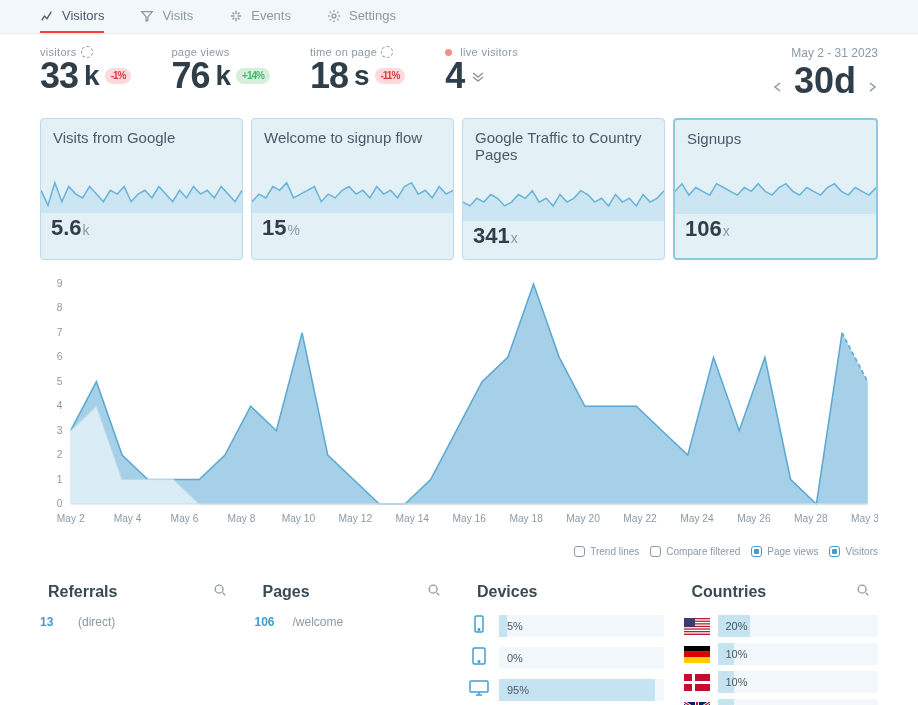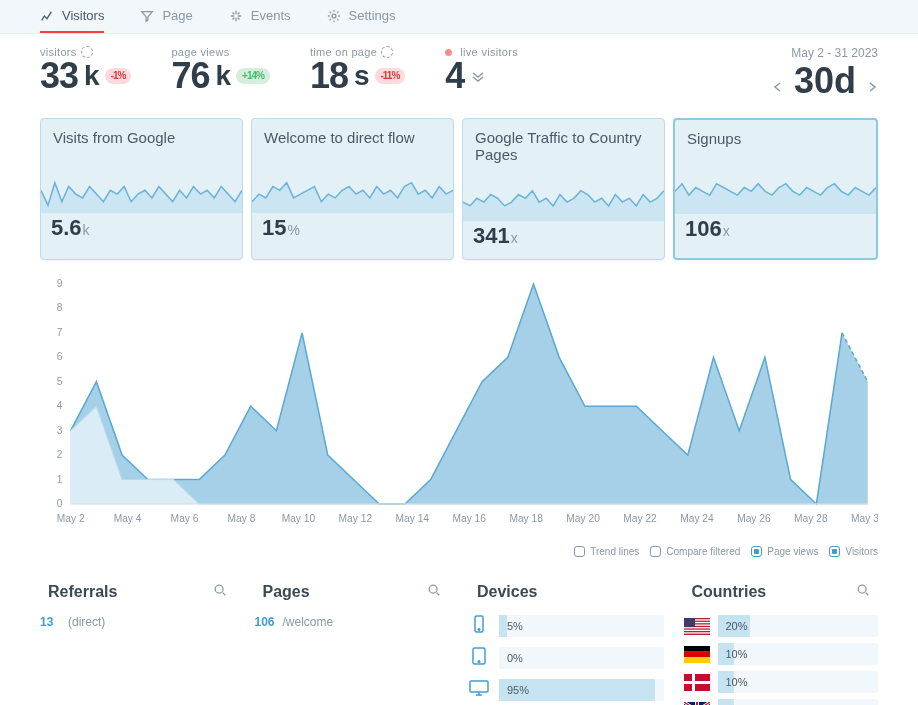--- a/index.html
+++ b/index.html
@@ -64,21 +64,21 @@
   .legend label{display:flex;align-items:center;gap:5px;cursor:pointer;}
   .cbox{width:11px;height:11px;border:1.5px solid var(--text-light);border-radius:3px;display:inline-flex;align-items:center;justify-content:center;}
   .cbox.checked{border-color:var(--blue-dark);}
   .cbox.checked::after{content:"";width:5px;height:5px;background:var(--blue-dark);border-radius:1px;}
 
   
   .panels{display:flex;gap:20px;margin-top:26px;padding-bottom:20px;}
   .panel{flex:1;}
   .panel h3{font-size:16px;margin:0 8px 14px;color:#3a4a55;display:flex;align-items:flex-end;justify-content:space-between;font-weight:600;}
   .search-icon{color:var(--text-light);}
-  .panel-row{display:flex;align-items:flex-start;font-size:12px;margin-bottom:10px;color:var(--text-light);}
+  .panel-row{display:flex;align-items:flex-start;gap:10px;font-size:12px;margin-bottom:10px;color:var(--text-light);}
   .panel-row .num{color:var(--blue-dark);font-weight:600;width:28px;}
 
   .device-row{display:flex;align-items:center;gap:10px;margin-bottom:10px;}
   .device-row .icon{width:20px;color:var(--blue-dark);text-align:center;}
   .bar{flex:1;background:#f1f7fb;height:22px;position:relative;font-size:11px;border-radius:2px;}
   .bar-fill{position:absolute;left:0;top:0;bottom:0;background:#c6e3f1;}
   .bar-text{position:absolute;left:8px;top:0;bottom:0;display:flex;align-items:center;color:var(--text);font-weight:500;}
 
   .country-row{display:flex;align-items:center;gap:8px;margin-bottom:6px;}
   .flag{width:26px;height:17px;border-radius:2px;flex-shrink:0;}
@@ -93,21 +93,21 @@
     <div class="nav-item active">
       <svg viewBox="0 0 16 16" fill="none" stroke="currentColor" stroke-width="1.5">
             <path d="M2 13l3-5 3 3 5-8"></path>
           </svg>
       <span>Visitors</span>
     </div>
     <div class="nav-item">
       <svg viewBox="0 0 16 16" fill="none" stroke="currentColor" stroke-width="1.5">
             <path d="M2 3h12L9 9v4l-2 1V9L2 3z"></path>
           </svg>
-      <span>Page</span>
+      <span>Visits</span>
     </div>
     <div class="nav-item">
       <svg viewBox="0 0 16 16" fill="none" stroke="currentColor" stroke-width="1.5">
             <path d="M8 2v4M8 10v4M2 8h4M10 8h4M4 4l2 2M10 10l2 2M12 4l-2 2M6 10l-2 2"></path>
           </svg>
       <span>Events</span>
     </div>
     <div class="nav-item">
       <svg viewBox="0 0 16 16" fill="none" stroke="currentColor" stroke-width="1.5">
             <circle cx="8" cy="8" r="2.2"></circle>
@@ -183,21 +183,21 @@
     <div class="card-title">Visits from Google</div>
     <div class="card-spark">
       <svg viewBox="0 0 190 52" preserveAspectRatio="none">
         <path d="M0,52 L0.0,29.3 L6.6,44.4 L13.1,21.7 L19.7,40.7 L26.2,25.5 L32.8,33.1 L39.3,36.9 L45.9,25.5 L52.4,33.1 L59.0,40.7 L65.5,29.3 L72.1,33.1 L78.6,25.5 L85.2,40.7 L91.7,33.1 L98.3,29.3 L104.8,36.9 L111.4,25.5 L117.9,33.1 L124.5,40.7 L131.0,29.3 L137.6,36.9 L144.1,25.5 L150.7,33.1 L157.2,29.3 L163.8,36.9 L170.3,25.5 L176.9,33.1 L183.4,40.7 L190.0,29.3 L190,52 Z" fill="#cbe6f2"></path>
         <path d="M0.0,29.3 L6.6,44.4 L13.1,21.7 L19.7,40.7 L26.2,25.5 L32.8,33.1 L39.3,36.9 L45.9,25.5 L52.4,33.1 L59.0,40.7 L65.5,29.3 L72.1,33.1 L78.6,25.5 L85.2,40.7 L91.7,33.1 L98.3,29.3 L104.8,36.9 L111.4,25.5 L117.9,33.1 L124.5,40.7 L131.0,29.3 L137.6,36.9 L144.1,25.5 L150.7,33.1 L157.2,29.3 L163.8,36.9 L170.3,25.5 L176.9,33.1 L183.4,40.7 L190.0,29.3" fill="none" stroke="#6cb4d9" stroke-width="1.5"></path>
       </svg>
     </div>
     <div class="card-value">5.6<span class="unit">k</span></div>
         </div>
         <div class="card">
-    <div class="card-title">Welcome to direct flow</div>
+    <div class="card-title">Welcome to signup flow</div>
     <div class="card-spark">
       <svg viewBox="0 0 190 52" preserveAspectRatio="none">
         <path d="M0,52 L0.0,40.7 L6.6,33.1 L13.1,36.9 L19.7,25.5 L26.2,29.3 L32.8,21.7 L39.3,36.9 L45.9,33.1 L52.4,29.3 L59.0,25.5 L65.5,40.7 L72.1,33.1 L78.6,36.9 L85.2,29.3 L91.7,25.5 L98.3,33.1 L104.8,29.3 L111.4,36.9 L117.9,25.5 L124.5,33.1 L131.0,29.3 L137.6,36.9 L144.1,25.5 L150.7,21.7 L157.2,33.1 L163.8,29.3 L170.3,36.9 L176.9,25.5 L183.4,33.1 L190.0,29.3 L190,52 Z" fill="#cbe6f2"></path>
         <path d="M0.0,40.7 L6.6,33.1 L13.1,36.9 L19.7,25.5 L26.2,29.3 L32.8,21.7 L39.3,36.9 L45.9,33.1 L52.4,29.3 L59.0,25.5 L65.5,40.7 L72.1,33.1 L78.6,36.9 L85.2,29.3 L91.7,25.5 L98.3,33.1 L104.8,29.3 L111.4,36.9 L117.9,25.5 L124.5,33.1 L131.0,29.3 L137.6,36.9 L144.1,25.5 L150.7,21.7 L157.2,33.1 L163.8,29.3 L170.3,36.9 L176.9,25.5 L183.4,33.1 L190.0,29.3" fill="none" stroke="#6cb4d9" stroke-width="1.5"></path>
       </svg>
     </div>
     <div class="card-value">15<span class="unit">%</span></div>
         </div>
         <div class="card">
     <div class="card-title">Google Traffic to Country Pages</div>

